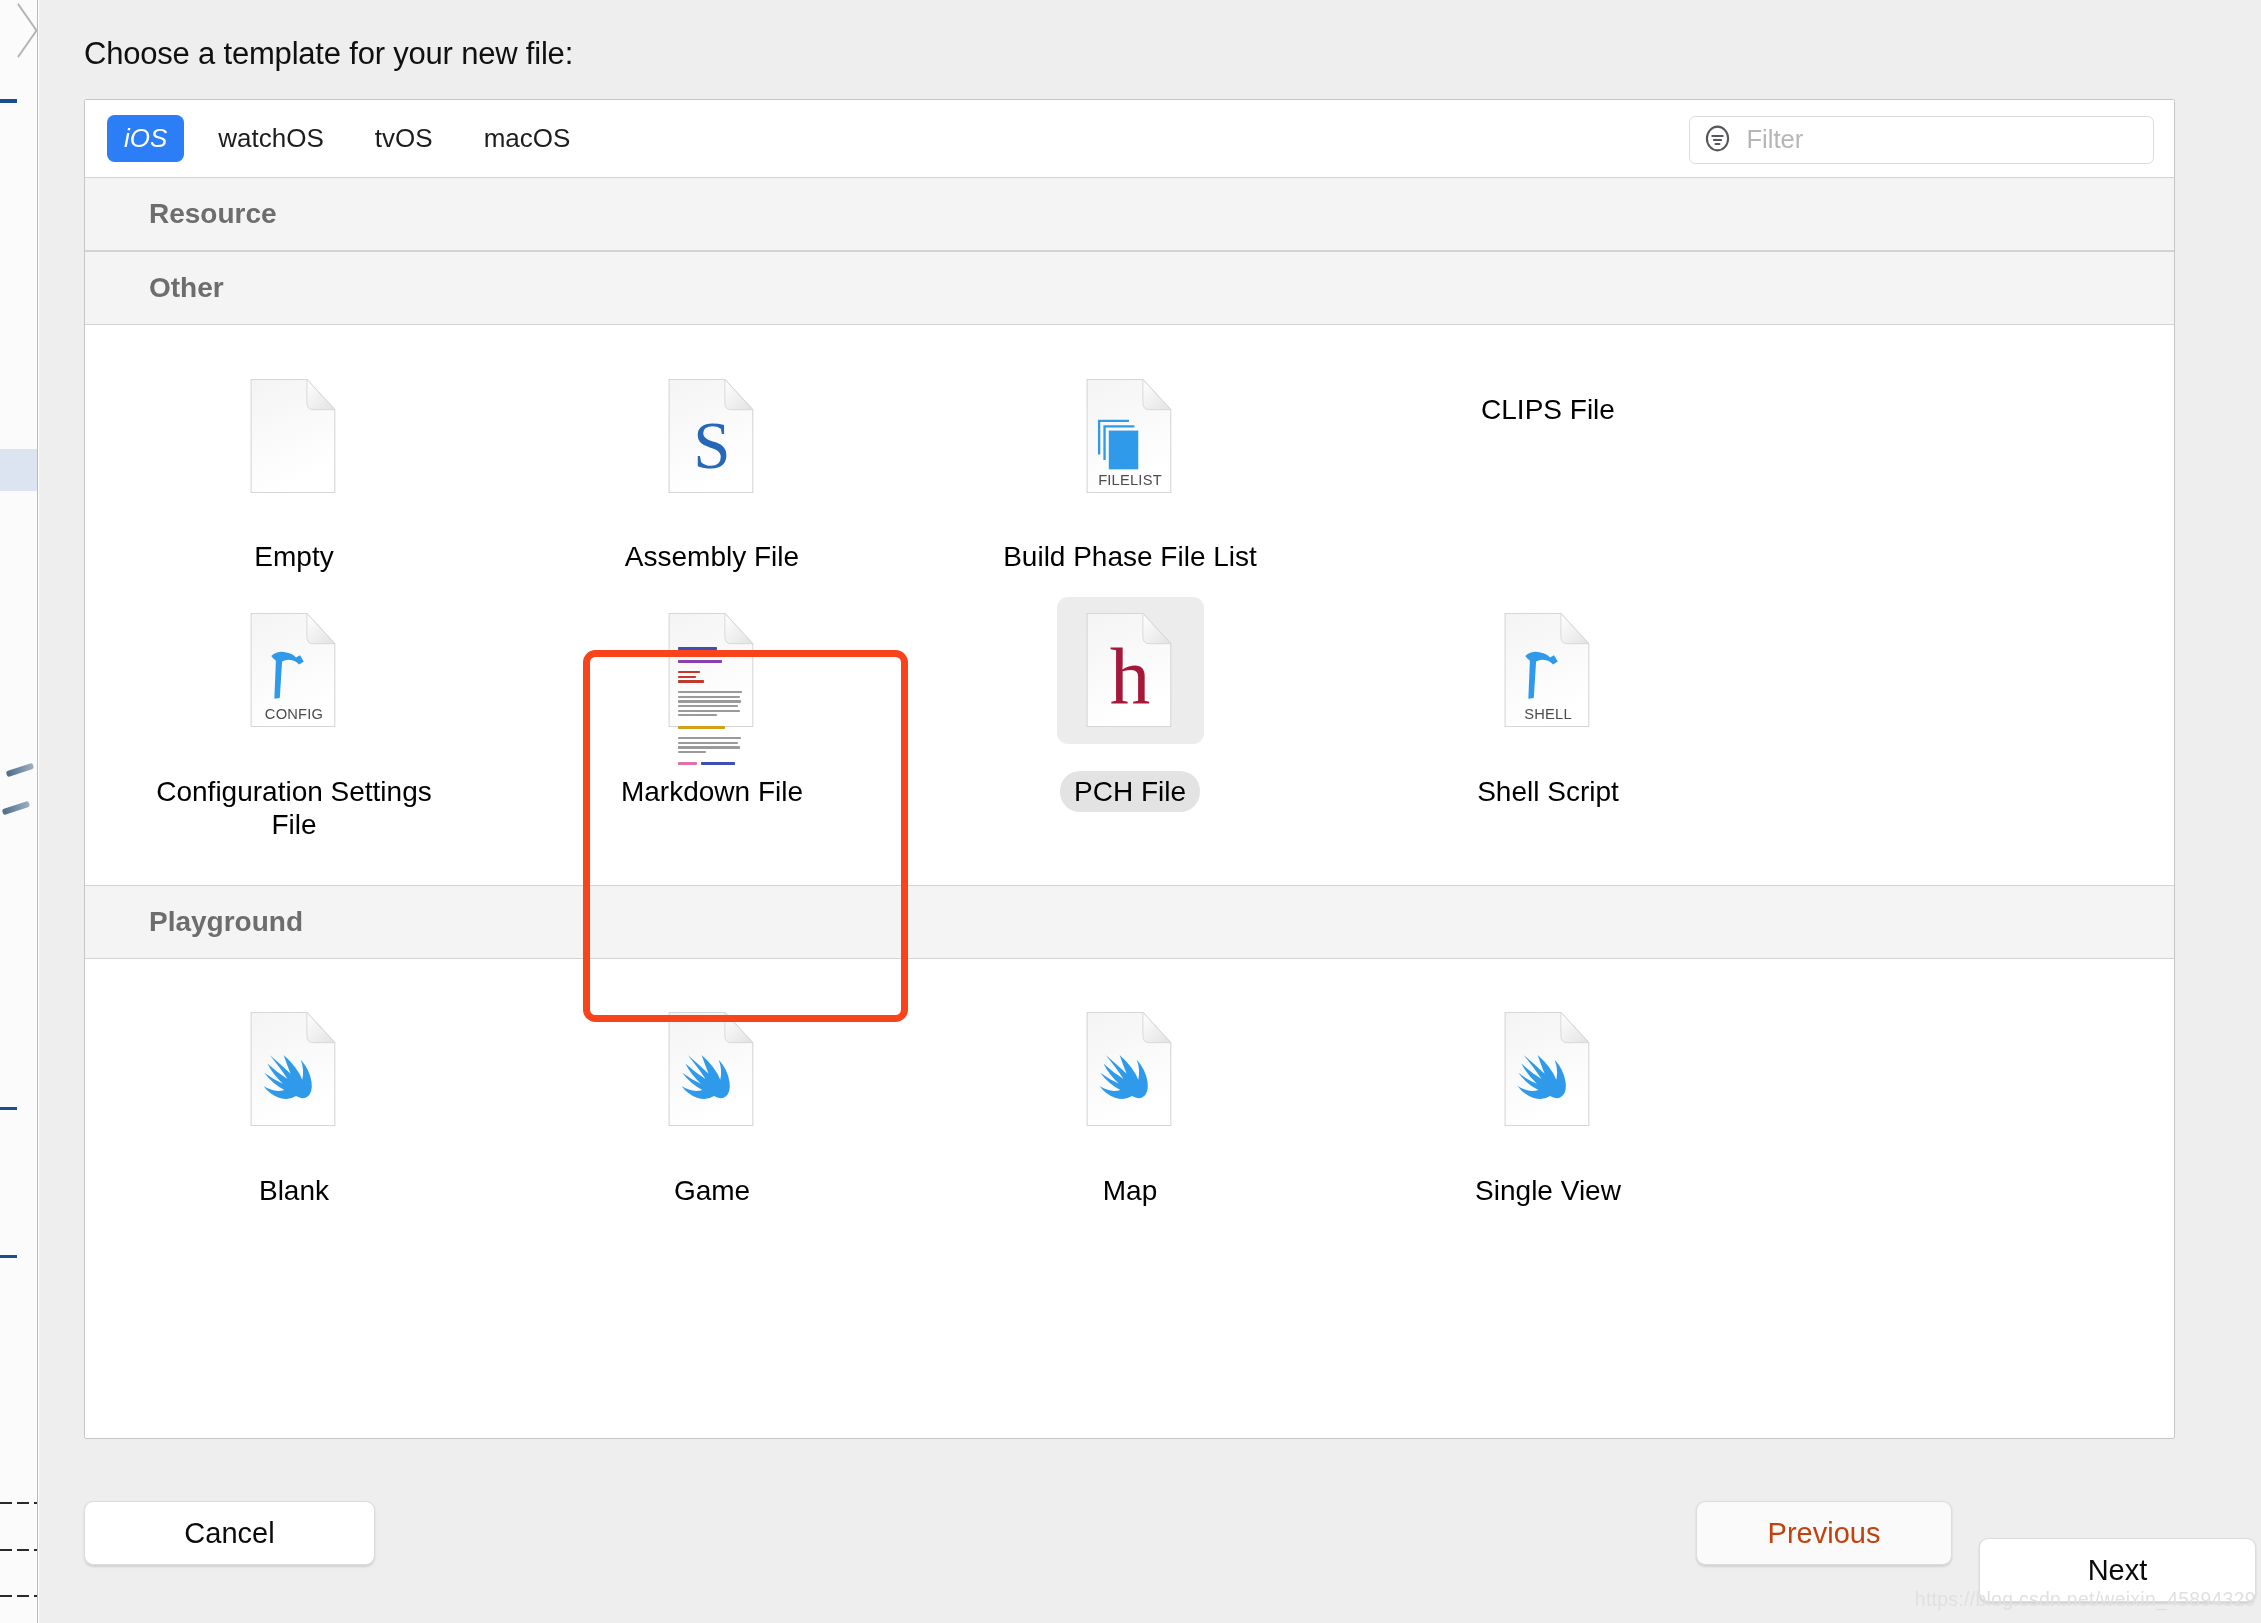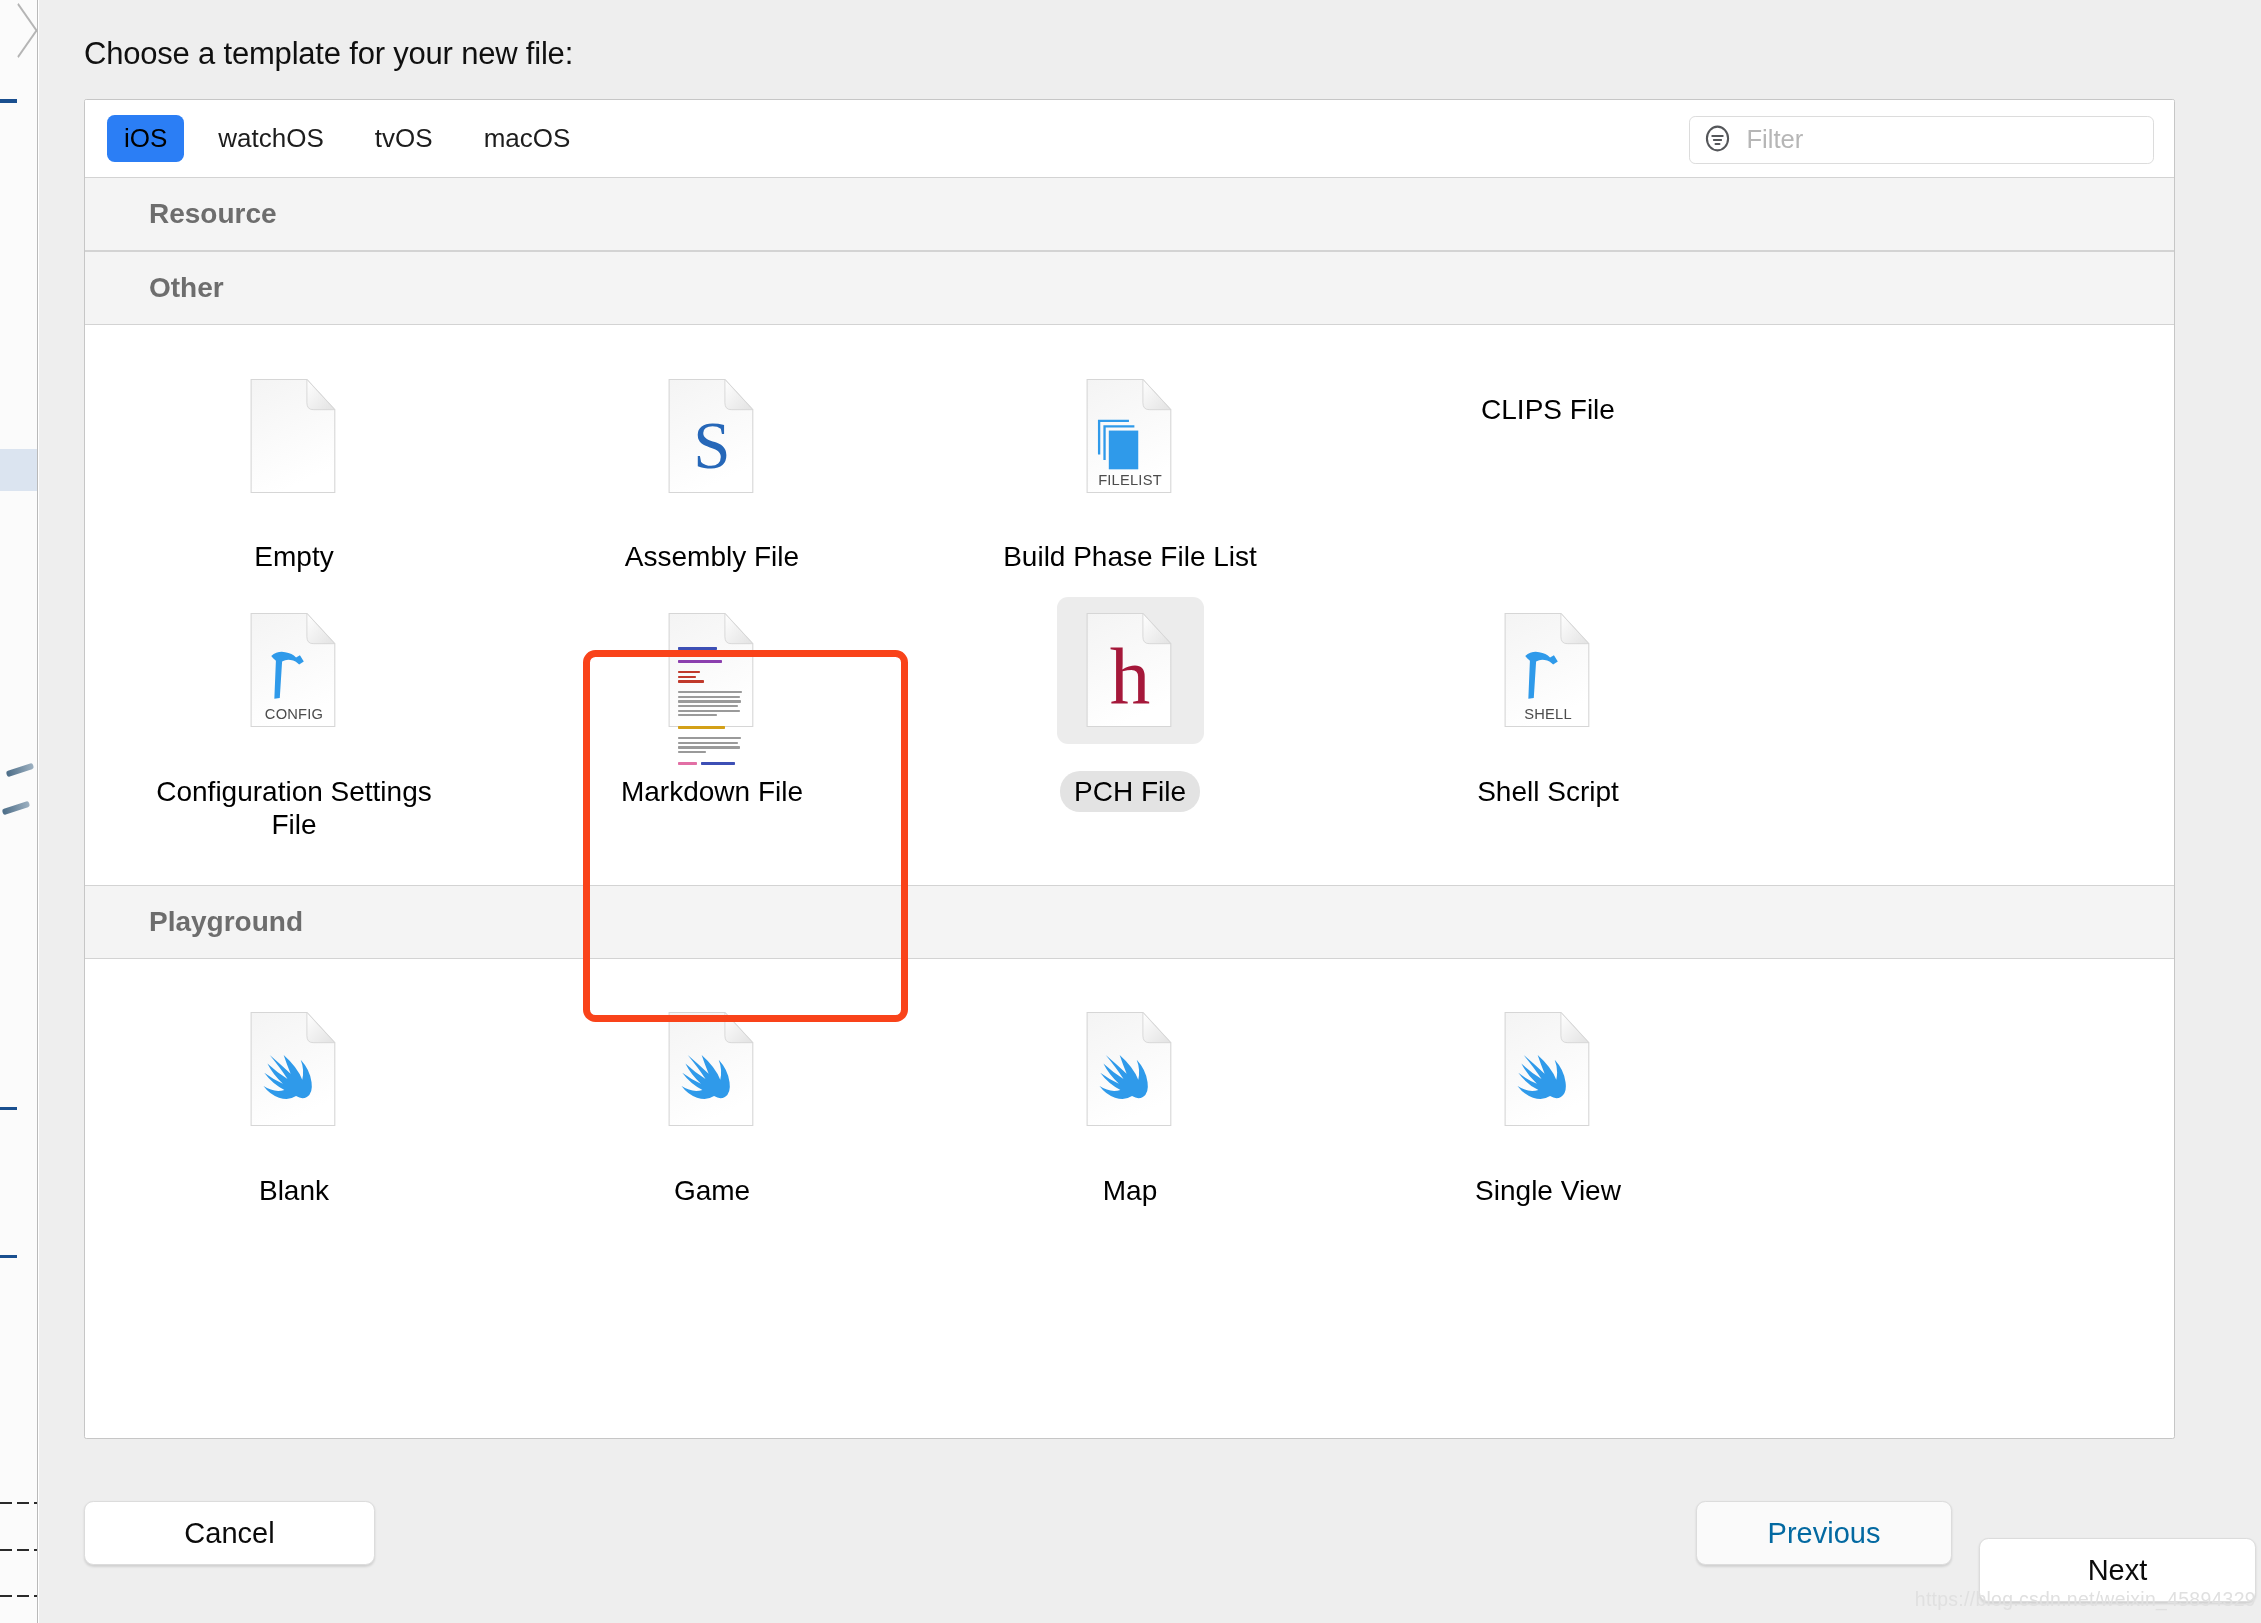--- a/index.html
+++ b/index.html
@@ -91,21 +91,22 @@
     font-size: 26px;
     color: #1d1d1d;
     padding: 7.7px 17px;
     border-radius: 7.7px;
     margin-right: 17px;
     white-space: nowrap;
     cursor: default;
   }
   .plat-tab.active {
     background: #2b7ef5;
-    color: #000000;
+    color: #ffffff;
+    font-style: italic;
   }
 
   #filter-box {
     position: absolute;
     right: 20px; top: 15.5px;
     width: 465px; height: 48px;
     background: #ffffff;
     border: 1.5px solid #dcdcdc;
     border-radius: 6.2px;
     display: flex;
@@ -201,21 +202,21 @@
     box-shadow: 0 1.5px 2.3px rgba(0,0,0,0.12);
     display: flex;
     align-items: center;
     justify-content: center;
     font-size: 29px;
     color: #0b0b0b;
     box-sizing: border-box;
     cursor: default;
   }
   .btn.disabled {
-    color: #0369a1;
+    color: #c2410c;
     background: #fafafa;
     text-align: right;
   }
   #btn-cancel   { left: 45px;  top: 1501px; width: 291px; }
   #btn-previous { left: 1657px;top: 1501px; width: 256px; background:#fafafa; }
   #btn-next     { left: 1940px;top: 1538px; width: 277px; }
 
   #watermark {
     position: absolute;
     right: 6.2px; bottom: 12.4px;

